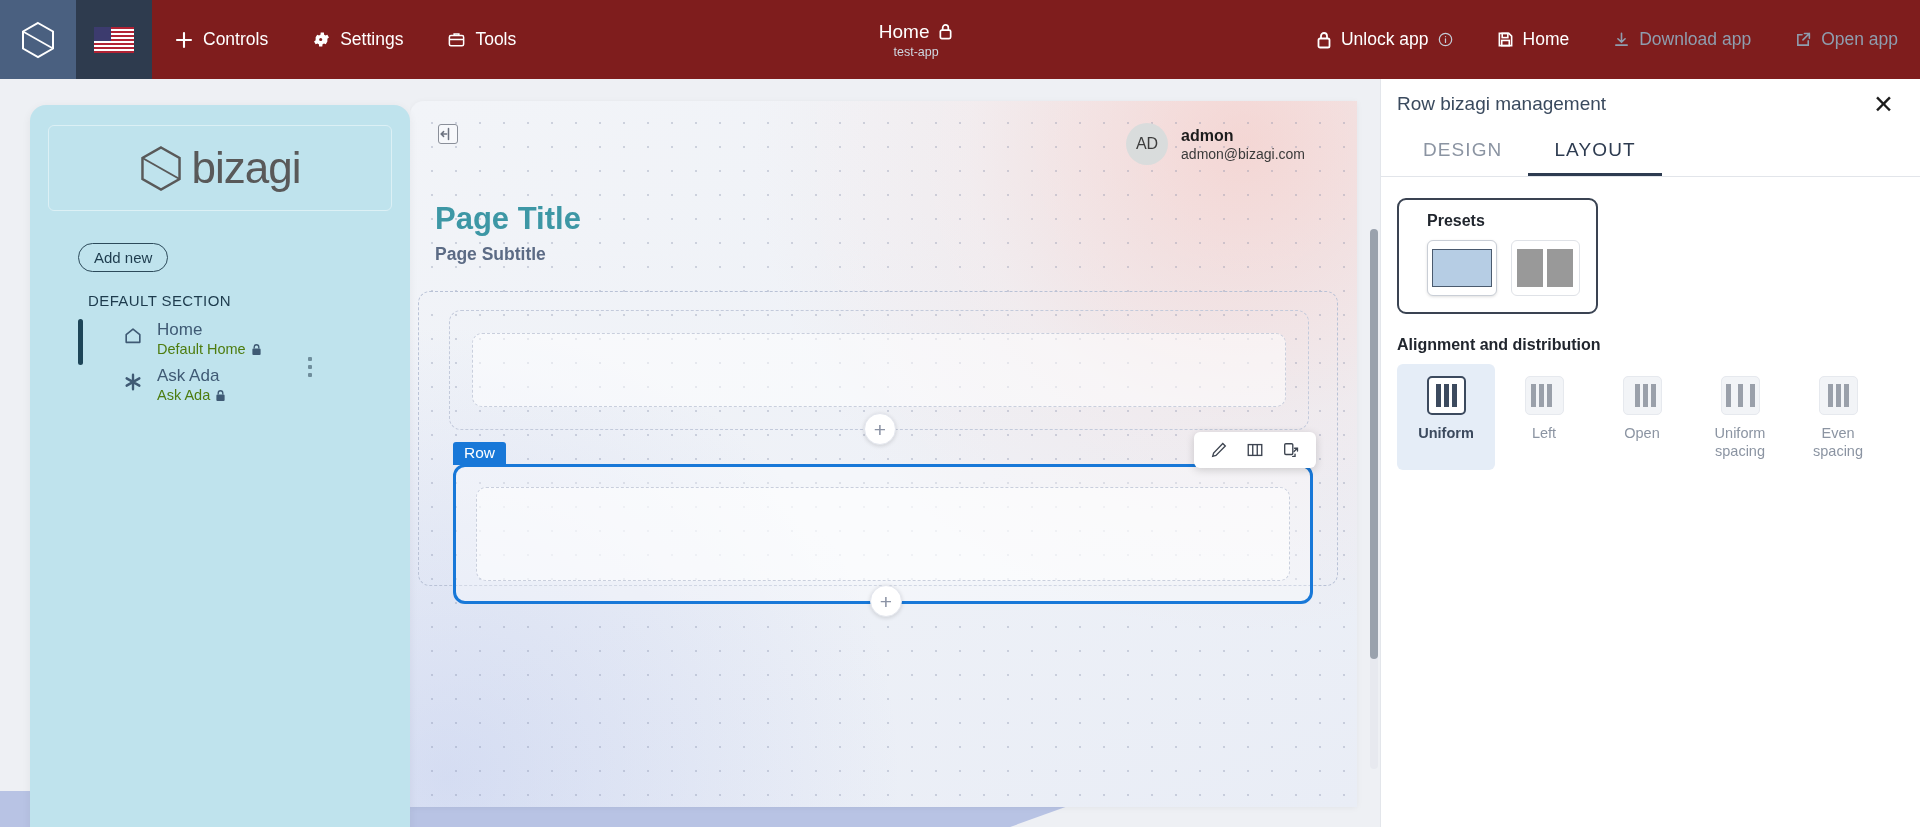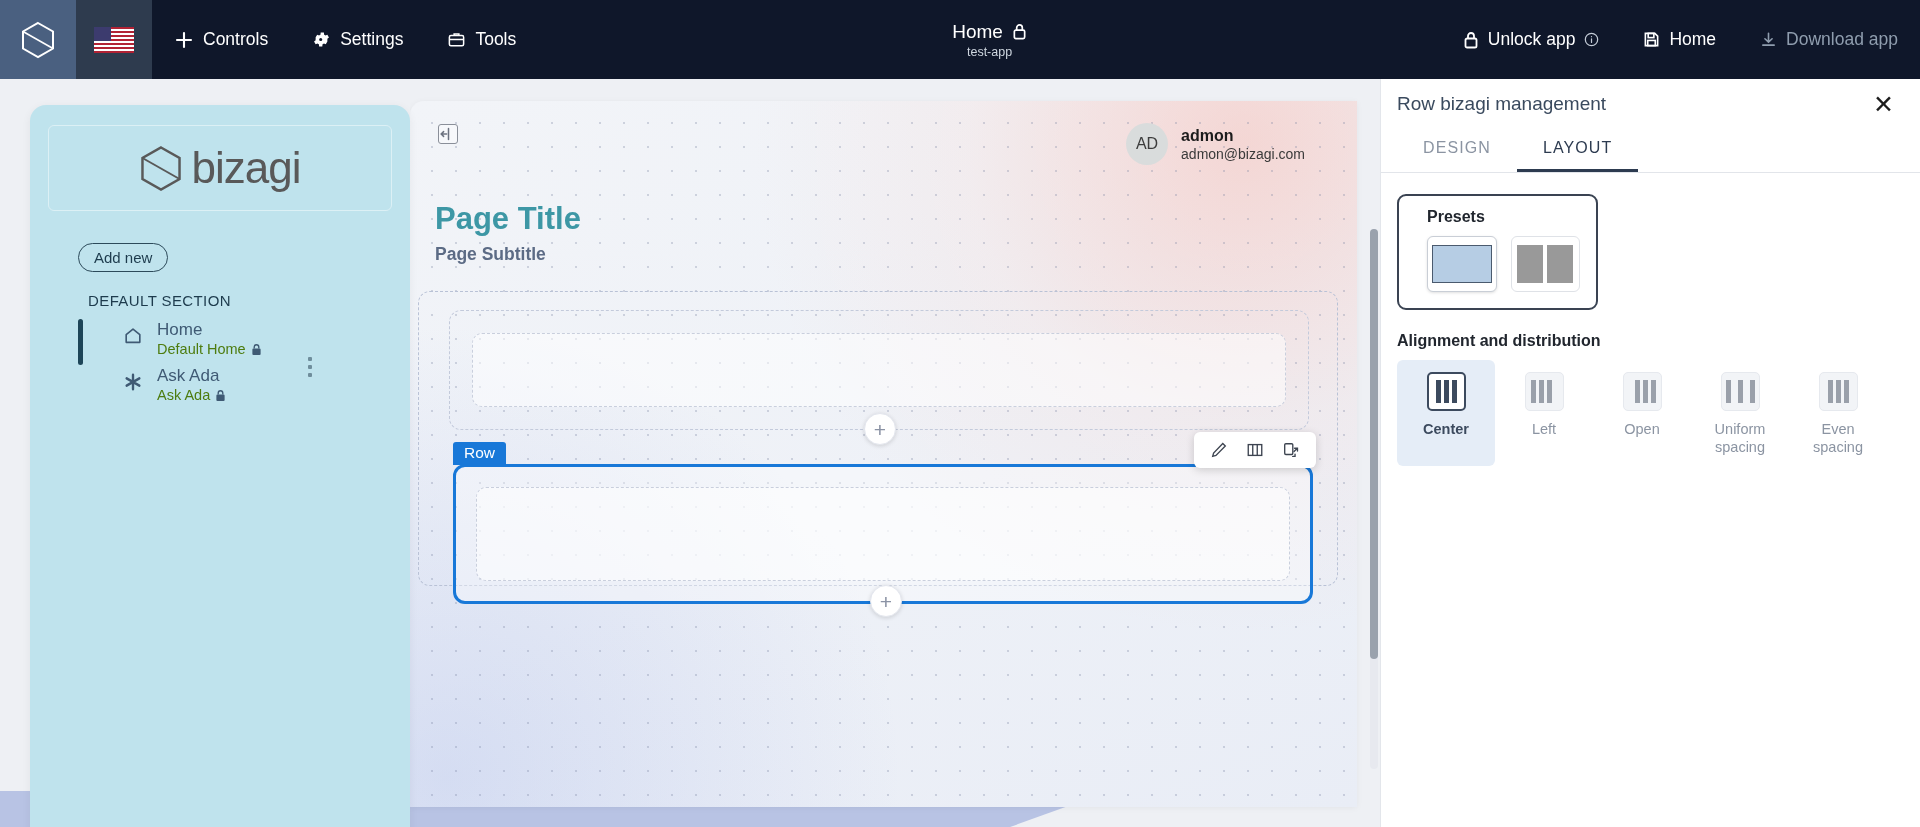--- a/index.html
+++ b/index.html
@@ -6,21 +6,21 @@
   html, body {
     width: 1920px; height: 827px;
     font-family: "Liberation Sans", sans-serif;
     overflow: hidden; background: #eef0f4;
   }
   #app { position: relative; width: 1920px; height: 827px; }
 
   
   .topbar {
     position: absolute; top: 0; left: 0; width: 1920px; height: 79px;
-    background: #0f172a; display: flex; align-items: center; z-index: 40;
+    background: #7f1d1d; display: flex; align-items: center; z-index: 40;
   }
   .tb-logo {
     width: 76px; height: 79px; background: #4a6080;
     display: flex; align-items: center; justify-content: center;
   }
   .tb-flag {
     width: 76px; height: 79px; background: #2e3b4e;
     display: flex; align-items: center; justify-content: center;
   }
   .flag-img { width: 40px; height: 26px; display: block; }
@@ -196,21 +196,21 @@
     background: #fff; border-left: 1px solid #e3e6eb; z-index: 30;
   }
   .rp-head {
     height: 50px; display: flex; align-items: center;
     justify-content: space-between; padding: 0 26px 0 16px;
   }
   .rp-title { font-size: 19px; color: #3a4a5e; }
   .rp-close { font-size: 25px; color: #1d1d1d; cursor: pointer; line-height: 1; }
   .rp-tabs { display: flex; border-bottom: 1px solid #e2e5ea; padding-left: 16px; }
   .rp-tab {
-    font-size: 16px; letter-spacing: 1.1px; color: #8b94a2;
+    font-size: 19px; letter-spacing: 1.1px; color: #8b94a2;
     padding: 10px 26px 12px 26px; cursor: pointer; border-bottom: 3px solid transparent;
   }
   .rp-tab.active { color: #2d3b50; border-bottom-color: #2d3b50; }
 
   .presets-box {
     margin: 21px 16px 0 16px; border: 2px solid #3a4352;
     border-radius: 9px; padding: 12px 16px 16px 28px; width: 201px;
   }
   .presets-label { font-size: 16px; color: #21262e; font-weight: bold; margin-bottom: 10px; }
   .preset-row { display: flex; gap: 14px; }
@@ -352,20 +352,28 @@
 
       <div class="tb-item dim">
         <span class="ic">
           <svg width="17" height="17" viewBox="0 0 18 18" fill="none" stroke="#8f9dae" stroke-width="1.7" stroke-linecap="round">
               <path d="M9 2.5v9M5.2 8.2 9 11.8l3.8-3.6M3 15h12"></path>
             </svg>
         </span>
         <span>Download app</span>
       </div>
 
+      <div class="tb-item dim">
+        <span class="ic">
+          <svg width="17" height="17" viewBox="0 0 18 18" fill="none" stroke="#8f9dae" stroke-width="1.7" stroke-linecap="round">
+              <path d="M14 10.5V15H3V4h4.5M10 2.6h5.2v5.2M15.2 2.6 8.4 9.4"></path>
+            </svg>
+        </span>
+        <span>Open app</span>
+      </div>
 
     </div>
   </div>
 
   <div class="leftpanel">
     <div class="logo-box">
       <span class="ic">
         <svg width="42" height="47" viewBox="0 0 34 38">
             <path d="M17 2 32 10.5v17L17 36 2 27.5v-17z" fill="none" stroke="#595959" stroke-width="2"></path>
             <path d="M2 10.5 32 27.5" stroke="#595959" stroke-width="1.6" fill="none"></path>
@@ -516,21 +524,21 @@
 
     <div class="align-label">Alignment and distribution</div>
 
     <div class="align-row">
       <div class="align-item sel">
         <span class="align-icon">
             <b></b>
             <b></b>
             <b></b>
           </span>
-        <span class="align-text">Center</span>
+        <span class="align-text">Uniform</span>
       </div>
       <div class="align-item">
         <span class="align-icon lft">
             <b></b>
             <b></b>
             <b></b>
           </span>
         <span class="align-text">Left</span>
       </div>
       <div class="align-item">

